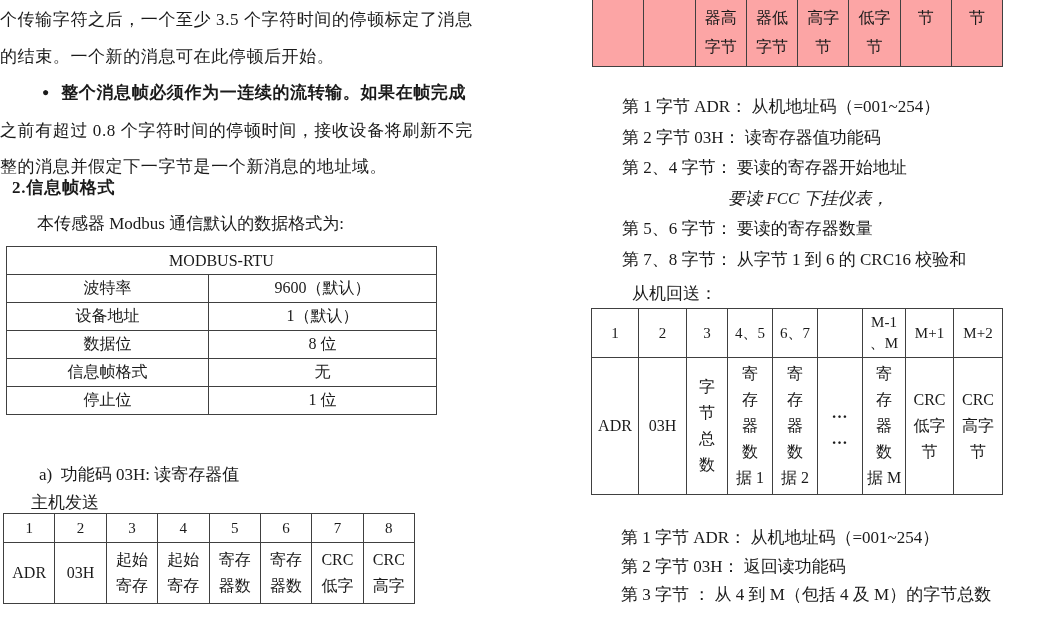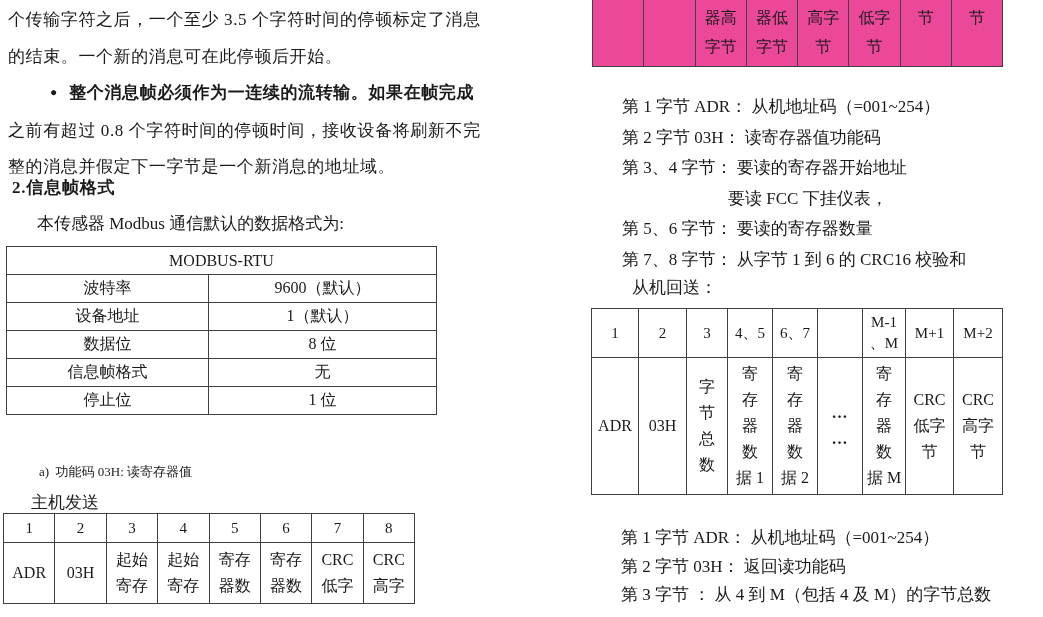--- a/index.html
+++ b/index.html
@@ -12,32 +12,32 @@
   .page {
     position: relative;
     width: 1043px; height: 617px;
     background: #ffffff;
     overflow: hidden;
   }
   .abs { position: absolute; }
 
   
   .para {
-    left: 8px; top: 2px; width: 516px;
+    left: 0; top: 2px; width: 516px;
     font-size: 17px; line-height: 36.6px; letter-spacing: 0.6px;
   }
   .pline { white-space: nowrap; }
   .bullet-line { padding-left: 42px; font-weight: bold; }
   .bullet { font-size: 12px; margin-right: 12px; position: relative; top: -2px; letter-spacing: 0; }
 
   .heading { left: 5px; top: 176px; font-size: 17px; font-weight: bold; letter-spacing: 0.8px; white-space: nowrap; margin-left: 7px; }
   .intro   { left: 37px; top: 212px; font-size: 17px; white-space: nowrap; }
-  .item-a  { left: 39px; top: 463px; font-size: 13px; white-space: pre; }
+  .item-a  { left: 39px; top: 463px; font-size: 17px; white-space: pre; }
   .host-label  { left: 31px; top: 491px; font-size: 17px; white-space: nowrap; }
-  .slave-label { left: 632px; top: 276px; font-size: 17px; white-space: nowrap; }
+  .slave-label { left: 632px; top: 282px; font-size: 17px; white-space: nowrap; }
 
   
   table.tbl { position: absolute; border-collapse: collapse; table-layout: fixed; border-radius: 8px; }
   table.tbl td {
     border: 1px solid #404040;
     text-align: center; vertical-align: middle;
     font-size: 16px; color: #1a1a1a; padding: 0;
   }
   .ml { white-space: pre-line; }
 
@@ -52,38 +52,38 @@
   table.slave tr.hd td { height: 48px; line-height: 21px; font-size: 15px; }
   table.slave tr.bd td { height: 136px; line-height: 26px; }
   td.dots { font-weight: bold; letter-spacing: 1px; }
 
   
   .frag {
     left: 592px; top: 0; width: 410px; height: 66px;
     display: flex;
     border-left: 1px solid #404040;
     border-bottom: 1px solid #404040;
-    background: #ec4899;
+    background: #fca5a5;
   }
   .fcell {
     flex: 1 1 0;
     border-right: 1px solid #404040;
     text-align: center;
     padding-top: 3px;
     line-height: 29px;
     font-size: 16px;
     white-space: pre-line;
   }
 
   
   .notes { font-size: 17px; }
   .notes div { white-space: nowrap; }
   .notes-top { left: 622px; top: 92px; line-height: 30.5px; }
   .notes-bottom { left: 621px; top: 524px; line-height: 28.5px; }
-  .indent { padding-left: 106px; }
+  .indent { padding-left: 106px; font-style: italic; }
 </style>
 </head>
 <body>
 
 <div class="page">
 
   <div class="abs para">
     <div class="pline">个传输字符之后，一个至少 3.5 个字符时间的停顿标定了消息</div>
     <div class="pline">的结束。一个新的消息可在此停顿后开始。</div>
     <div class="pline bullet-line">
@@ -173,21 +173,21 @@
 节</div>
     <div class="fcell">低字
 节</div>
     <div class="fcell">节</div>
     <div class="fcell">节</div>
   </div>
 
   <div class="abs notes notes-top">
     <div>第 1 字节 ADR： 从机地址码（=001~254）</div>
     <div>第 2 字节 03H： 读寄存器值功能码</div>
-    <div>第 3、4 字节： 要读的寄存器开始地址</div>
+    <div>第 2、4 字节： 要读的寄存器开始地址</div>
     <div class="indent">要读 FCC 下挂仪表，</div>
     <div>第 5、6 字节： 要读的寄存器数量</div>
     <div>第 7、8 字节： 从字节 1 到 6 的 CRC16 校验和</div>
   </div>
 
   <div class="abs slave-label">从机回送：</div>
 
   <table class="tbl slave">
     <colgroup>
       <col style="width:47px">

